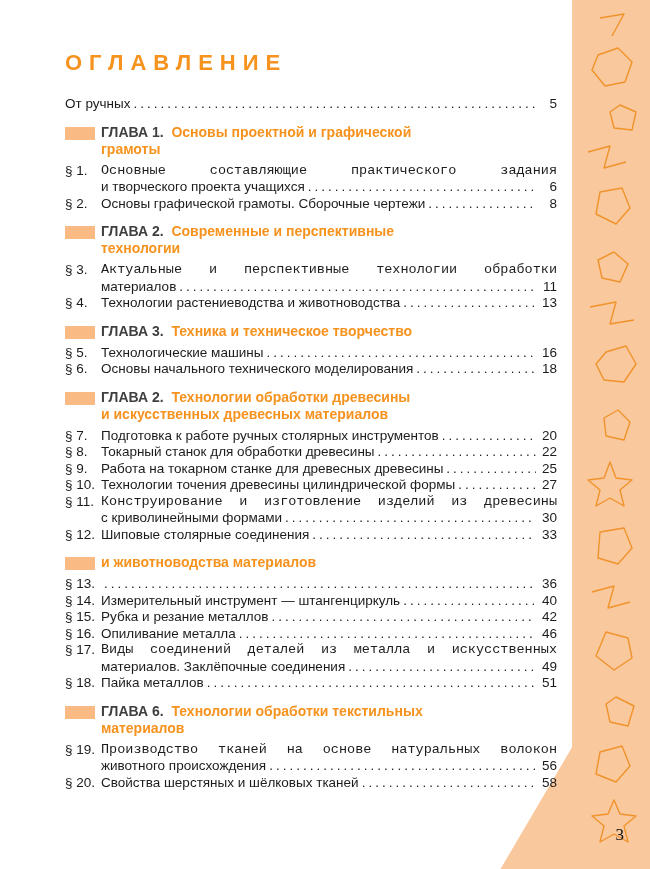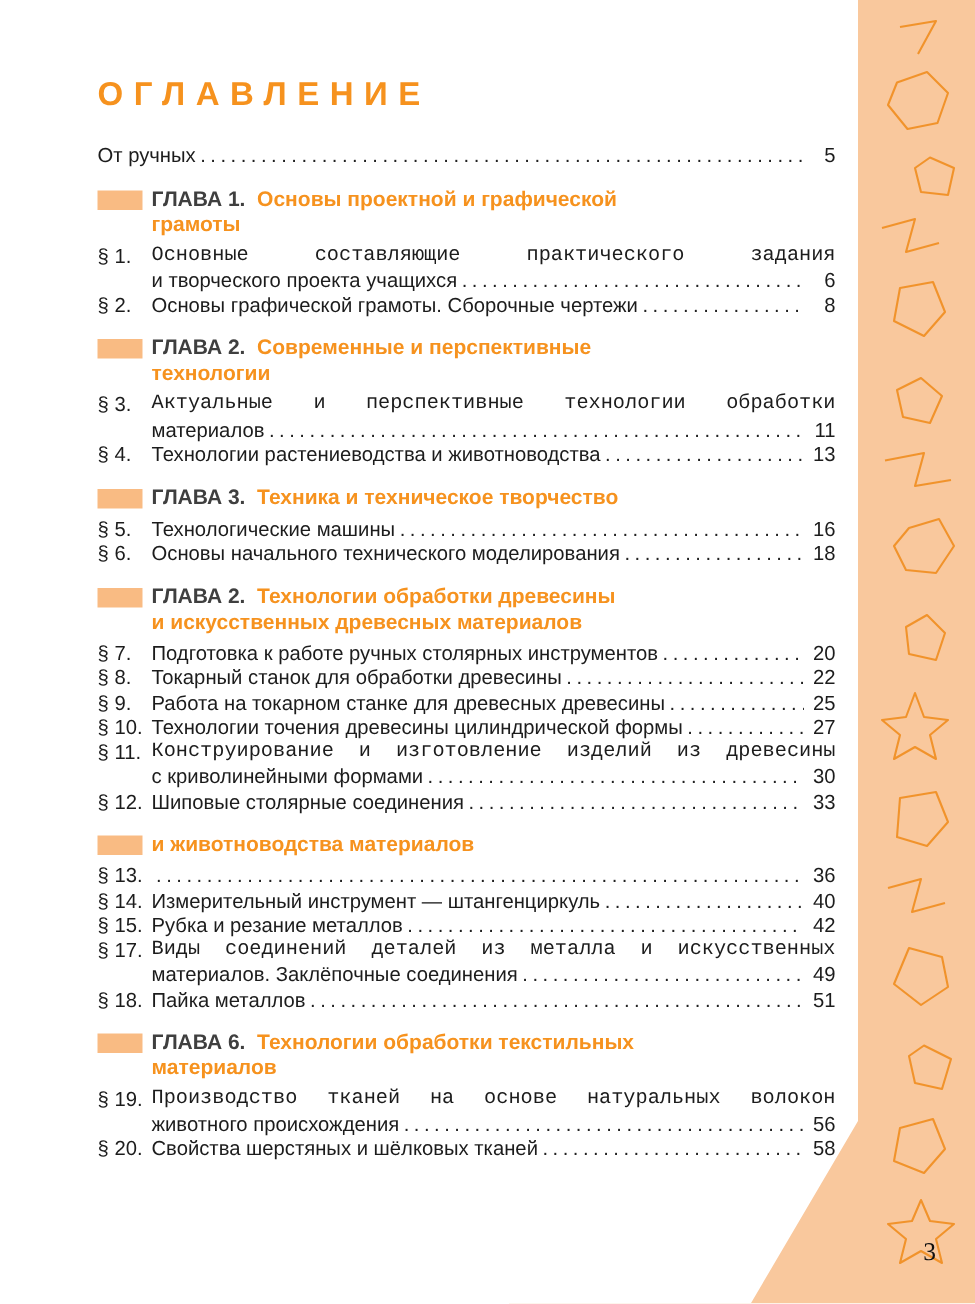--- a/index.html
+++ b/index.html
@@ -282,20 +282,30 @@
             <span class="entry-num">§ 15.</span>
             <div class="entry-body">
               <div class="entry-line last">
                 <span class="txt">Рубка и резание металлов</span>
                 <span class="leader"></span>
                 <span class="pg">42</span>
               </div>
             </div>
           </div>
           <div class="entry">
+            <span class="entry-num">§ 16.</span>
+            <div class="entry-body">
+              <div class="entry-line last">
+                <span class="txt">Опиливание металла</span>
+                <span class="leader"></span>
+                <span class="pg">46</span>
+              </div>
+            </div>
+          </div>
+          <div class="entry">
             <span class="entry-num">§ 17.</span>
             <div class="entry-body">
               <div class="entry-line wrap">Виды соединений деталей из металла и искусственных</div>
               <div class="entry-line last">
                 <span class="txt">материалов. Заклёпочные соединения</span>
                 <span class="leader"></span>
                 <span class="pg">49</span>
               </div>
             </div>
           </div>

